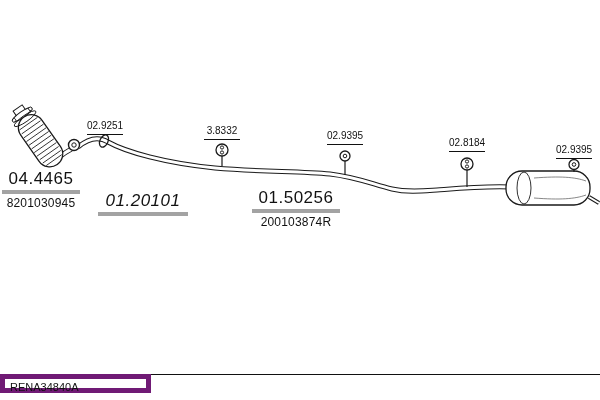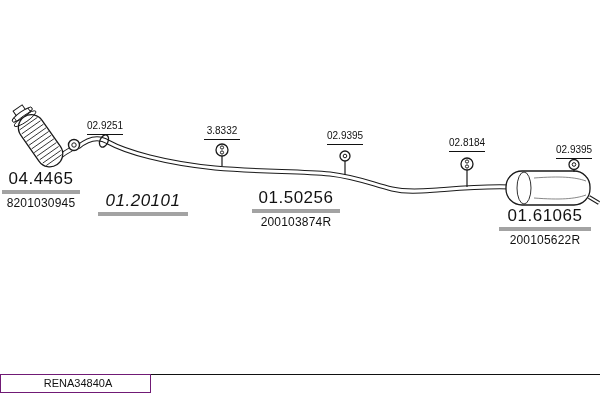--- a/index.html
+++ b/index.html
@@ -17,23 +17,22 @@
   }
   .part-oem { font-size:12px; letter-spacing:0.2px; padding-top:2px; white-space:nowrap; }
   .mount-label { position:absolute; text-align:center; }
   .mount-code {
     font-size:10px; line-height:1.25; border-bottom:1px solid #111;
     padding-bottom:1px; cursor:pointer; white-space:nowrap;
   }
   .footer-line { position:absolute; left:0; top:374px; width:600px; border-top:1px solid #111; }
   .ref-box {
     position:absolute; left:0; top:374px; width:151px; height:19px;
-    border:1px solid #701a75; font-size:11px; line-height:16px; padding-left:5px;
+    border:5px solid #701a75; font-size:11px; line-height:16px; padding-left:5px;
     background:#fff;
-    text-align:center;
   }
 </style>
 </head>
 <body>
 
 <div class="stage">
 
   <svg width="600" height="400" viewBox="0 0 600 400">
 
     <g>
@@ -107,24 +106,20 @@
 
   <div class="part-label" style="left:98px; top:192px; width:90px;font-style:italic;">
     <div class="part-code">01.20101</div>
   </div>
 
   <div class="part-label" style="left:252px; top:189px; width:88px;">
     <div class="part-code">01.50256</div>
     <div class="part-oem">200103874R</div>
   </div>
 
-  <div class="part-label" style="left:499px; top:207px; width:92px;">
-    <div class="part-code">01.61065</div>
-    <div class="part-oem">200105622R</div>
-  </div>
 
   <div class="mount-label" style="left:87px; top:120px; width:36px;">
     <div class="mount-code">02.9251</div>
   </div>
   <div class="mount-label" style="left:204px; top:125px; width:36px;">
     <div class="mount-code">3.8332</div>
   </div>
   <div class="mount-label" style="left:327px; top:130px; width:36px;">
     <div class="mount-code">02.9395</div>
   </div>

